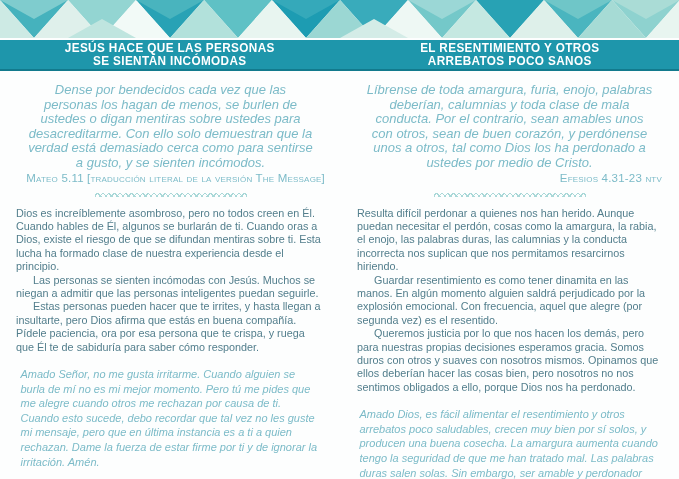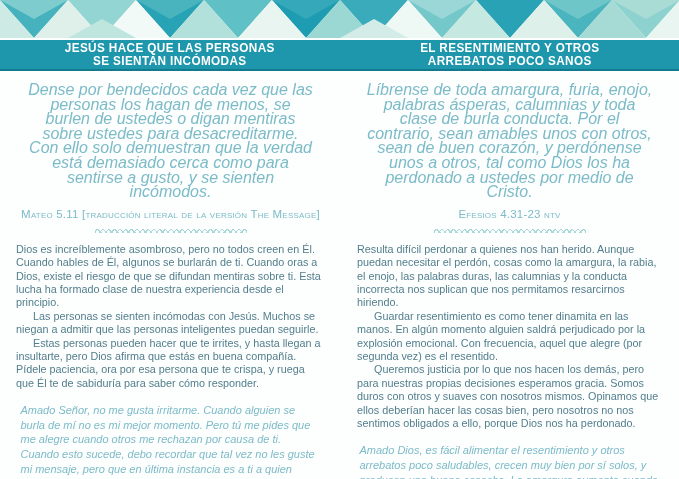--- a/index.html
+++ b/index.html
@@ -30,26 +30,26 @@
     letter-spacing:.4px;transform:scaleX(.94);
     text-transform:uppercase;
   }
 
   .spread{display:flex;width:679px;}
   .page{position:relative;width:339px;padding:10px 14px 0 16px;}
   .page.right{padding:10px 16px 0 18px;}
 
   .scripture{
     font-style:italic;color:var(--quote);
-    font-size:16px;line-height:14.6px;text-align:center;
-    max-width:286px;margin:2px auto 8px;
+    font-size:13px;line-height:14.6px;text-align:center;
+    max-width:286px;margin:2px auto 1px;
   }
   .reference{
     font-variant:small-caps;color:var(--quote);
-    font-size:11.5px;text-align:center;margin-top:1px;letter-spacing:.2px;
+    font-size:11.5px;text-align:right;margin-top:1px;letter-spacing:.2px;
   }
   .divider{
     width:152px;height:4px;margin:9px auto 10px;
     background:
       repeating-linear-gradient(45deg,var(--divider) 0 1px,transparent 1px 4px),
       repeating-linear-gradient(-45deg,var(--divider) 0 1px,transparent 1px 4px);
   }
   .body-para{
     color:var(--body-text);font-size:10.8px;line-height:13.4px;
     text-align:left;
@@ -116,21 +116,21 @@
       <div class="reference">Mateo 5.11 [traducción literal de la versión The Message]</div>
       <div class="divider"></div>
       <p class="body-para">Dios es increíblemente asombroso, pero no todos creen en Él. Cuando hables de Él, algunos se burlarán de ti. Cuando oras a Dios, existe el riesgo de que se difundan mentiras sobre ti. Esta lucha ha formado clase de nuestra experiencia desde el principio.</p>
       <p class="body-para indent">Las personas se sienten incómodas con Jesús. Muchos se niegan a admitir que las personas inteligentes puedan seguirle.</p>
       <p class="body-para indent">Estas personas pueden hacer que te irrites, y hasta llegan a insultarte, pero Dios afirma que estás en buena compañía. Pídele paciencia, ora por esa persona que te crispa, y ruega que Él te de sabiduría para saber cómo responder.</p>
       <div class="prayer">Amado Señor, no me gusta irritarme. Cuando alguien se burla de mí no es mi mejor momento. Pero tú me pides que me alegre cuando otros me rechazan por causa de ti. Cuando esto sucede, debo recordar que tal vez no les guste mi mensaje, pero que en última instancia es a ti a quien rechazan. Dame la fuerza de estar firme por ti y de ignorar la irritación. Amén.</div>
 
     </section>
 
     <section class="page right">
-      <blockquote class="scripture">Líbrense de toda amargura, furia, enojo, palabras ásperas, calumnias y toda clase de burla conducta. Por el contrario, sean amables unos con otros, sean de buen corazón, y perdónense unos a otros, tal como Dios los ha perdonado a ustedes por medio de Cristo.</blockquote>
+      <blockquote class="scripture">Líbrense de toda amargura, furia, enojo, palabras deberían, calumnias y toda clase de mala conducta. Por el contrario, sean amables unos con otros, sean de buen corazón, y perdónense unos a otros, tal como Dios los ha perdonado a ustedes por medio de Cristo.</blockquote>
       <div class="reference">Efesios 4.31-23 ntv</div>
       <div class="divider"></div>
       <p class="body-para">Resulta difícil perdonar a quienes nos han herido. Aunque puedan necesitar el perdón, cosas como la amargura, la rabia, el enojo, las palabras duras, las calumnias y la conducta incorrecta nos suplican que nos permitamos resarcirnos hiriendo.</p>
       <p class="body-para indent">Guardar resentimiento es como tener dinamita en las manos. En algún momento alguien saldrá perjudicado por la explosión emocional. Con frecuencia, aquel que alegre (por segunda vez) es el resentido.</p>
       <p class="body-para indent">Queremos justicia por lo que nos hacen los demás, pero para nuestras propias decisiones esperamos gracia. Somos duros con otros y suaves con nosotros mismos. Opinamos que ellos deberían hacer las cosas bien, pero nosotros no nos sentimos obligados a ello, porque Dios nos ha perdonado.</p>
       <div class="prayer">Amado Dios, es fácil alimentar el resentimiento y otros arrebatos poco saludables, crecen muy bien por sí solos, y producen una buena cosecha. La amargura aumenta cuando tengo la seguridad de que me han tratado mal. Las palabras duras salen solas. Sin embargo, ser amable y perdonador significa que le doy algo al ofensor que él nunca ofrece. Tú viniste a darme libertad por medio del perdón y del amor. Ayúdame a proporcionarles a otros aquello que recibo de ti. Amén.</div>
 
     </section>
 
   </main>

